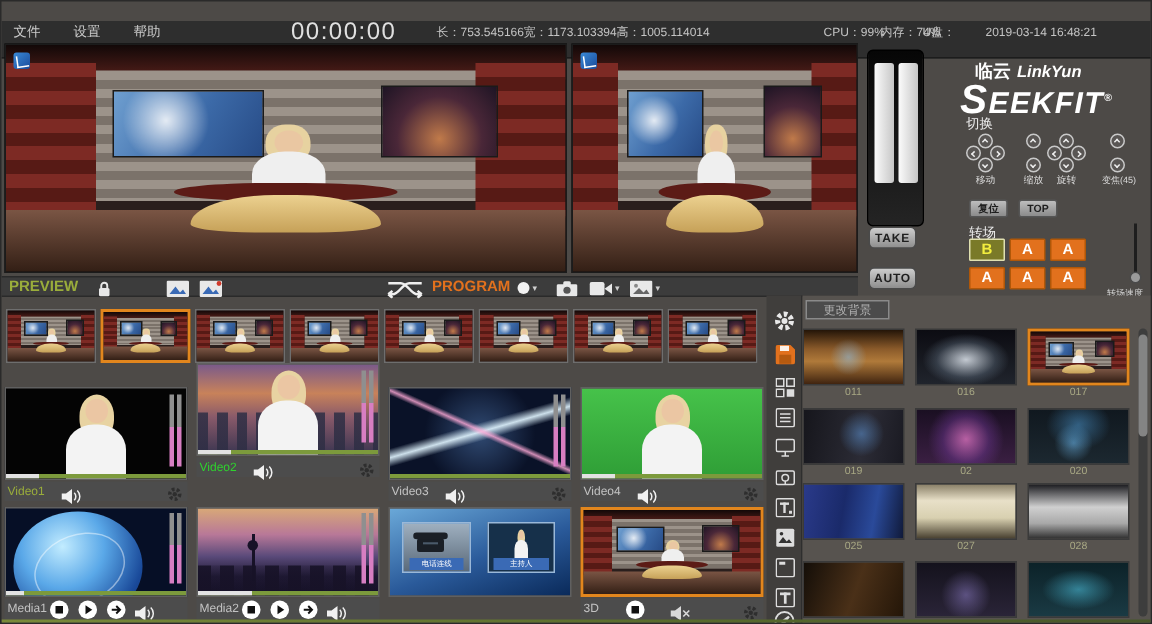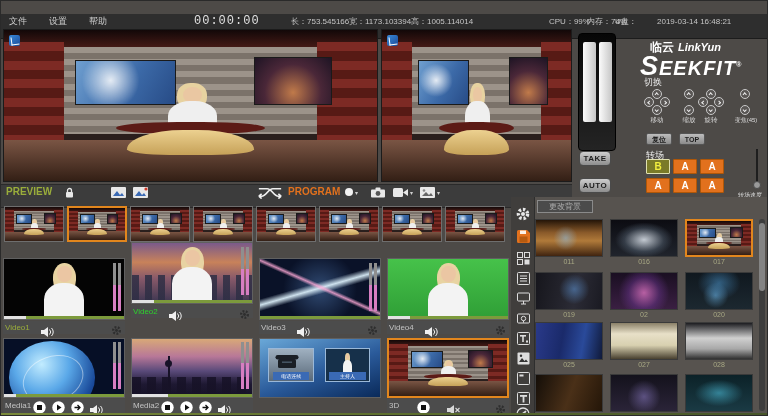--- a/index.html
+++ b/index.html
@@ -13,22 +13,22 @@
   .app-icon{width:8px;height:8px;background:linear-gradient(135deg,#2ab5b5,#1a6a9a);
             border-radius:2px;transform:rotate(10deg)}
   .title-text{font-size:8px;color:#c8c8c8}
   .win-controls{margin-left:auto;display:flex;gap:8px}
   .win-controls span{font-size:8px;color:#9a9a9a;line-height:10px}
 
   
   .menubar{position:absolute;left:0;top:13px;width:768px;height:25px;background:#2e2e2e;
            border-bottom:1px solid #1c1c1c}
   .menu-item{position:absolute;top:0;font-size:9px;color:#cccccc;line-height:15px}
-  .timecode{position:absolute;left:193px;top:0;font-family:Liberation Mono, monospace;
-            font-size:12px;letter-spacing:1px;color:#e0e0e0;line-height:15px}
+  .timecode{position:absolute;left:193px;top:0;font-family:Liberation Sans, sans-serif;
+            font-size:16px;letter-spacing:1px;color:#e0e0e0;line-height:15px}
   .stat{position:absolute;top:0;font-size:8px;color:#c4c4c4;line-height:15px;white-space:nowrap}
 
   
   .monitor{position:absolute;top:28px;height:153px;border:1px solid #1b1b1b;background:#000}
   .watermark{position:absolute;left:5px;top:5px;width:11px;height:11px;border-radius:2px;
              background:linear-gradient(135deg,#3a8ad8,#1a4a9a);z-index:5}
   .watermark:after{content:"";position:absolute;left:2px;top:2px;width:7px;height:7px;
              border-left:1.5px solid #fff;border-bottom:1.5px solid #fff;transform:rotate(-8deg)}
 
   
@@ -89,21 +89,21 @@
         grid-template-columns:24px 24px 24px;grid-auto-rows:15px;gap:4px 3px}
   .tbtn{font-size:10px;font-weight:bold;text-align:center;line-height:14px;border-radius:1px}
   .tbtn.a{background:var(--program-orange,#e2711d);border:1px solid #b05708;color:#fff}
   .tbtn.sel{background:var(--transition-selected,#7a7a28);border:1px solid #e0e0b0;color:#f2ee3e}
   .speed-track{position:absolute;left:182px;top:120px;width:2px;height:38px;background:#1e1e1e}
   .speed-knob{position:absolute;left:179px;top:152px;width:8px;height:8px;border-radius:50%;
         background:#9a9a9a;border:1px solid #4a4a4a}
   .speed-label{position:absolute;left:164px;top:162px;font-size:6px;color:#d8d8d8}
 
   
-  .monbar{position:absolute;left:0;top:183px;width:571px;height:24px;background:#3c3c3c;
+  .monbar{position:absolute;left:0;top:183px;width:571px;height:14px;background:#3c3c3c;
         border-top:1px solid #2a2a2a;border-bottom:1px solid #2a2a2a}
   .monbar .mtxt{position:absolute;top:0;font-size:10px;font-weight:bold;line-height:14px}
   .mico{position:absolute;top:1px;height:12px;display:flex;align-items:center}
   .dot{width:8px;height:8px;border-radius:50%;background:#f2f2f2}
   .caret{font-size:6px;color:#cfcfcf;margin-left:2px}
 
   
   .preset{position:absolute;top:205px;width:60px;height:36px;border:1px solid #6e6e6e}
   .preset.selp{border:2px solid var(--accent-orange,#e2861d)}
   .vcell,.mcell{position:absolute;width:122px}

